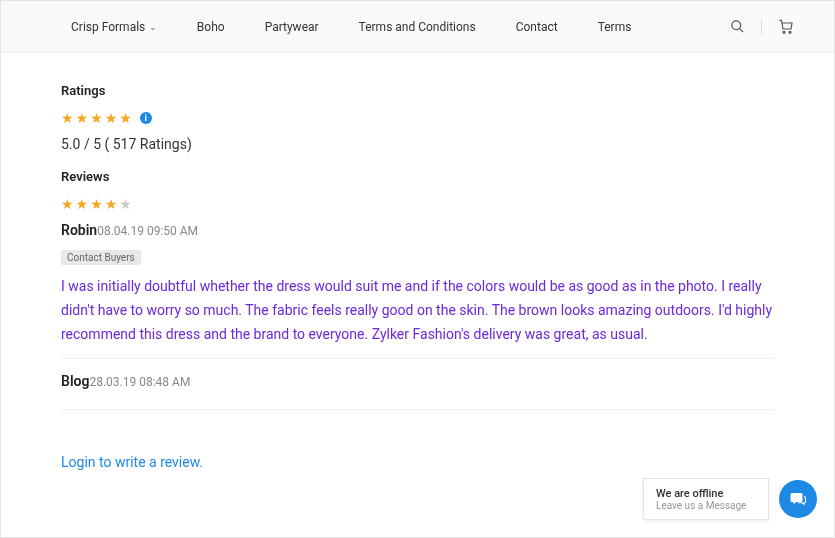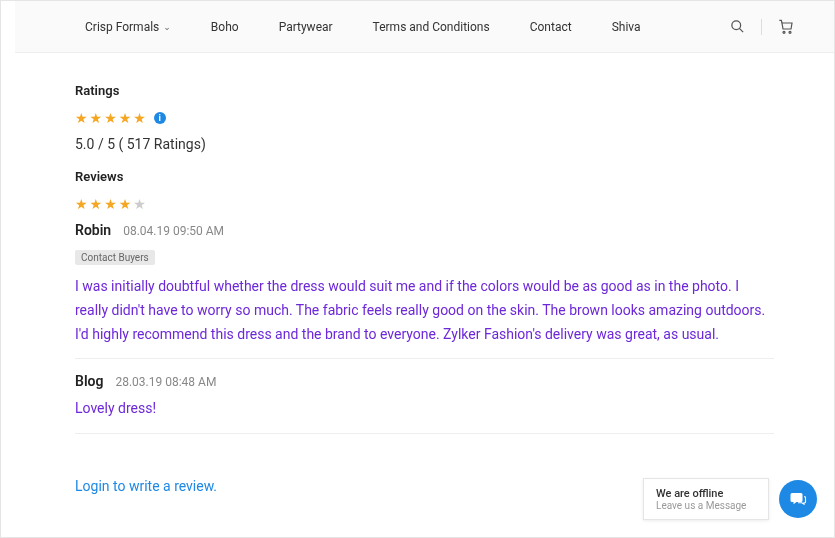--- a/index.html
+++ b/index.html
@@ -13,21 +13,20 @@
       width: 835px;
       height: 538px;
       overflow: hidden;
       position: relative;
     }
     .container {
       background: #fff;
       width: 100%;
       height: 100%;
       border: 1px solid #e5e5e5;
-      padding-left: 14px;
     }
     .nav {
       display: flex;
       align-items: center;
       padding: 0 40px;
       height: 52px;
       border-bottom: 1px solid #eee;
       background: #fafafa;
     }
     .nav-left {
@@ -108,21 +107,21 @@
       margin-bottom: 17px;
     }
     .review {
       border-bottom: 1px solid #eee;
       padding-bottom: 12px;
       margin-bottom: 14px;
     }
     .review-header {
       display: flex;
       align-items: baseline;
-      gap: 12px;
+      gap: 0;
       margin-bottom: 8px;
     }
     .review-name {
       font-size: 14px;
       font-weight: 600;
       color: #222;
     }
     .review-date {
       font-size: 12px;
       color: #888;
@@ -201,21 +200,21 @@
       <div class="nav-item">
         <span>Partywear</span>
       </div>
       <div class="nav-item">
         <span>Terms and Conditions</span>
       </div>
       <div class="nav-item">
         <span>Contact</span>
       </div>
       <div class="nav-item">
-        <span>Shiva</span>
+        <span>Terms</span>
       </div>
     </div>
     <div class="nav-right">
       <span class="icon-btn">
         <svg width="15" height="15" viewBox="0 0 24 24" fill="none" stroke="currentColor" stroke-width="2">
             <circle cx="10" cy="10" r="7"></circle>
             <line x1="21" y1="21" x2="15" y2="15"></line>
           </svg>
       </span>
       <span class="divider"></span>
@@ -258,21 +257,20 @@
       </div>
       <span class="verified-badge">Contact Buyers</span>
       <div class="review-body">I was initially doubtful whether the dress would suit me and if the colors would be as good as in the photo. I really didn't have to worry so much. The fabric feels really good on the skin. The brown looks amazing outdoors. I'd highly recommend this dress and the brand to everyone. Zylker Fashion's delivery was great, as usual.</div>
     </div>
 
     <div class="review">
       <div class="review-header">
         <span class="review-name">Blog</span>
         <span class="review-date">28.03.19 08:48 AM</span>
       </div>
-      <div class="review-body">Lovely dress!</div>
     </div>
 
     <a class="login-link">Login to write a review.</a>
   </div>
 </div>
 
 <div class="chat-widget">
   <div class="chat-box">
     <div class="chat-title">We are offline</div>
     <div class="chat-sub">Leave us a Message</div>

